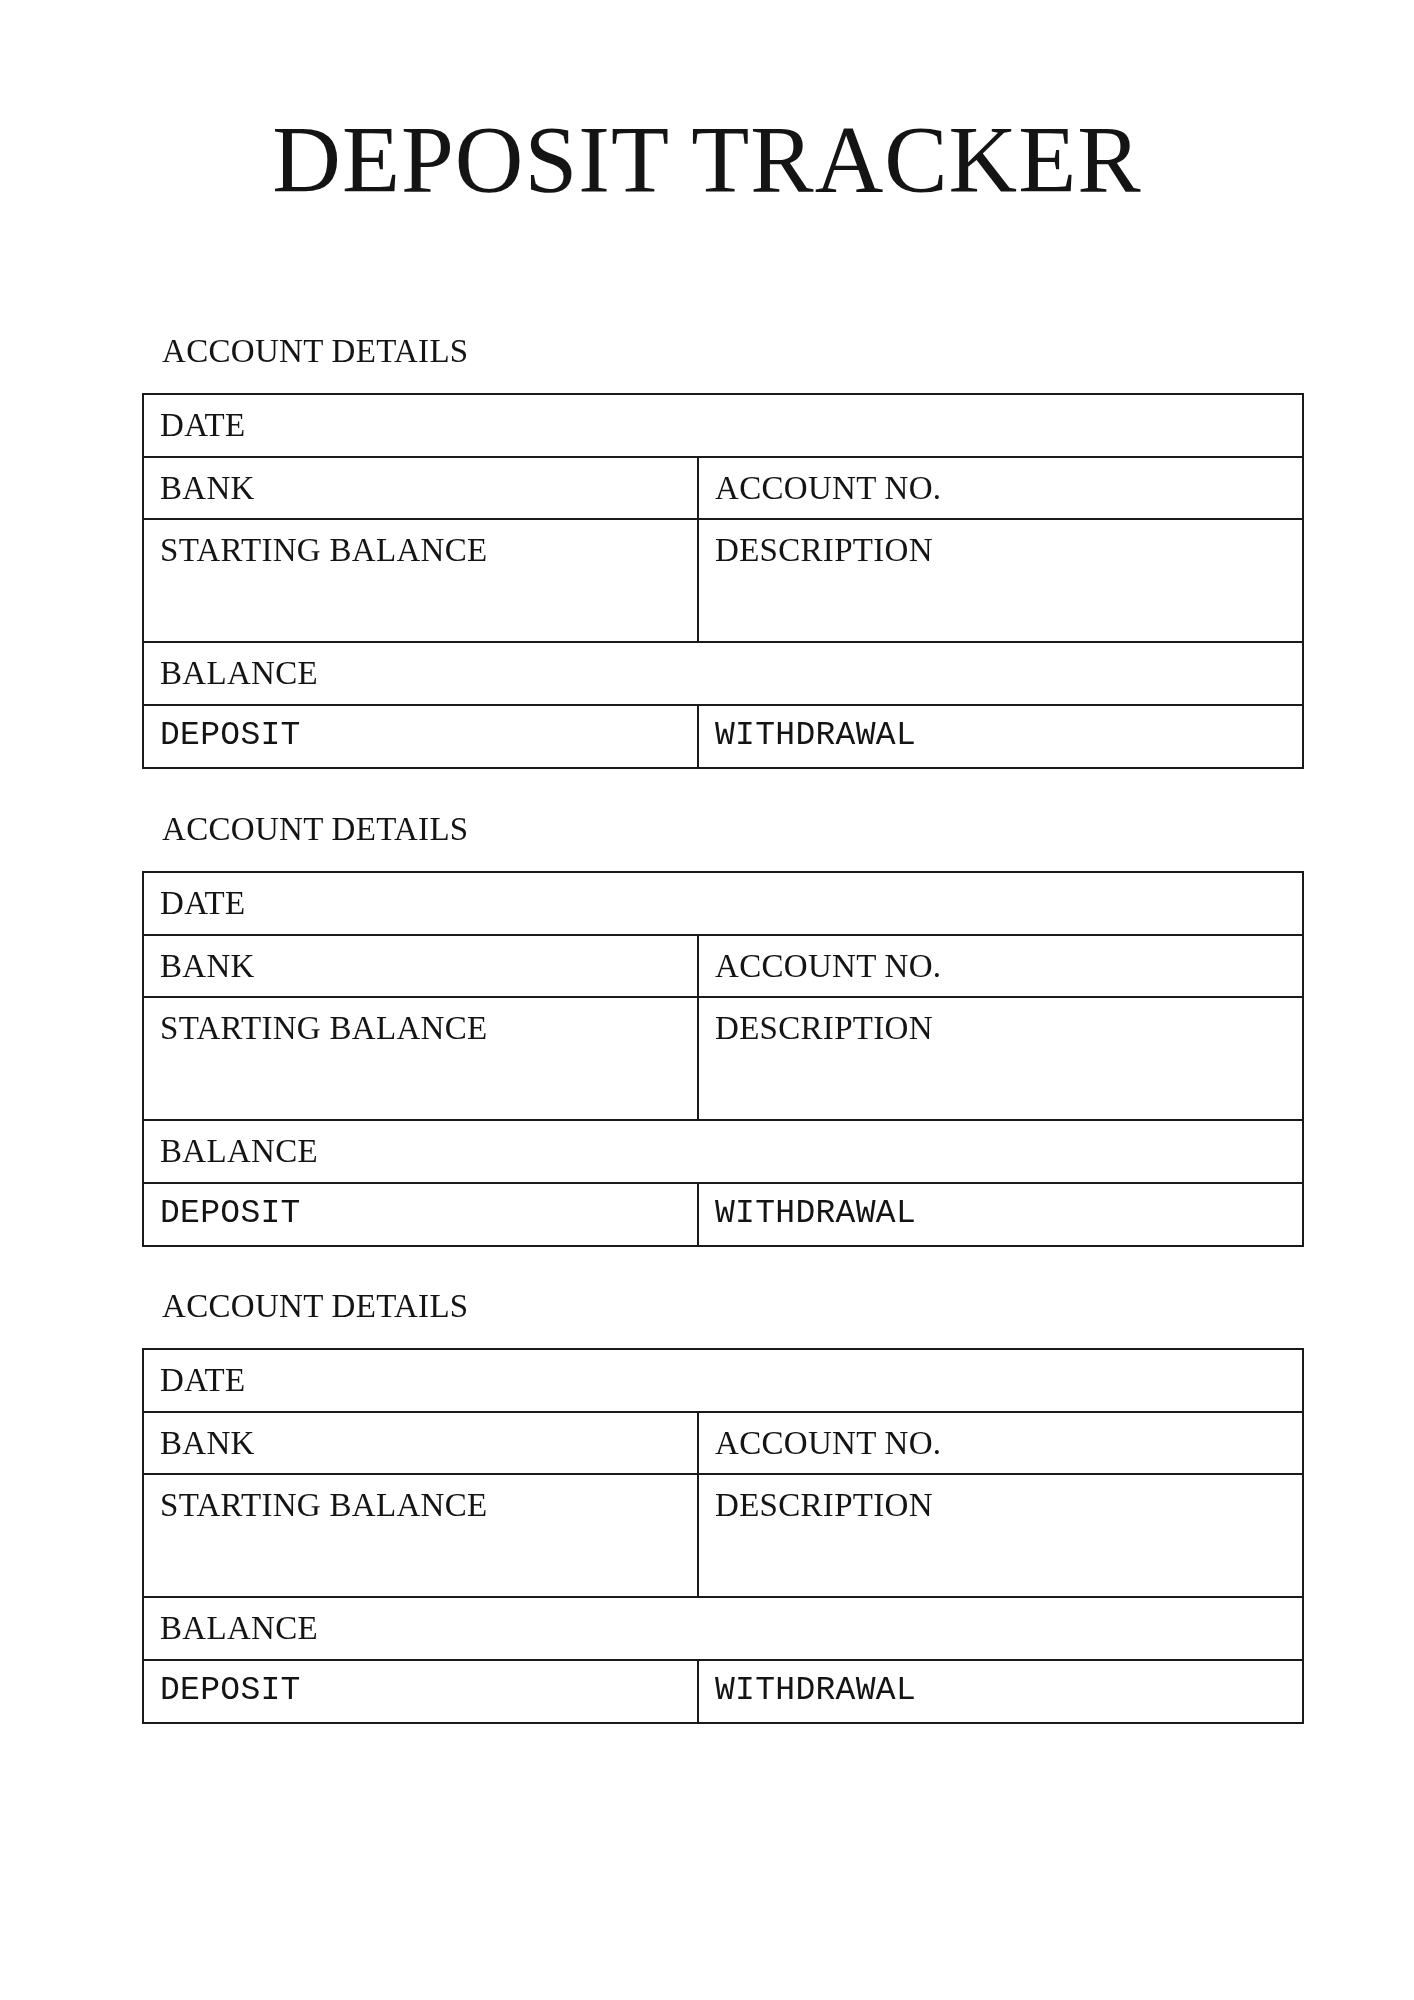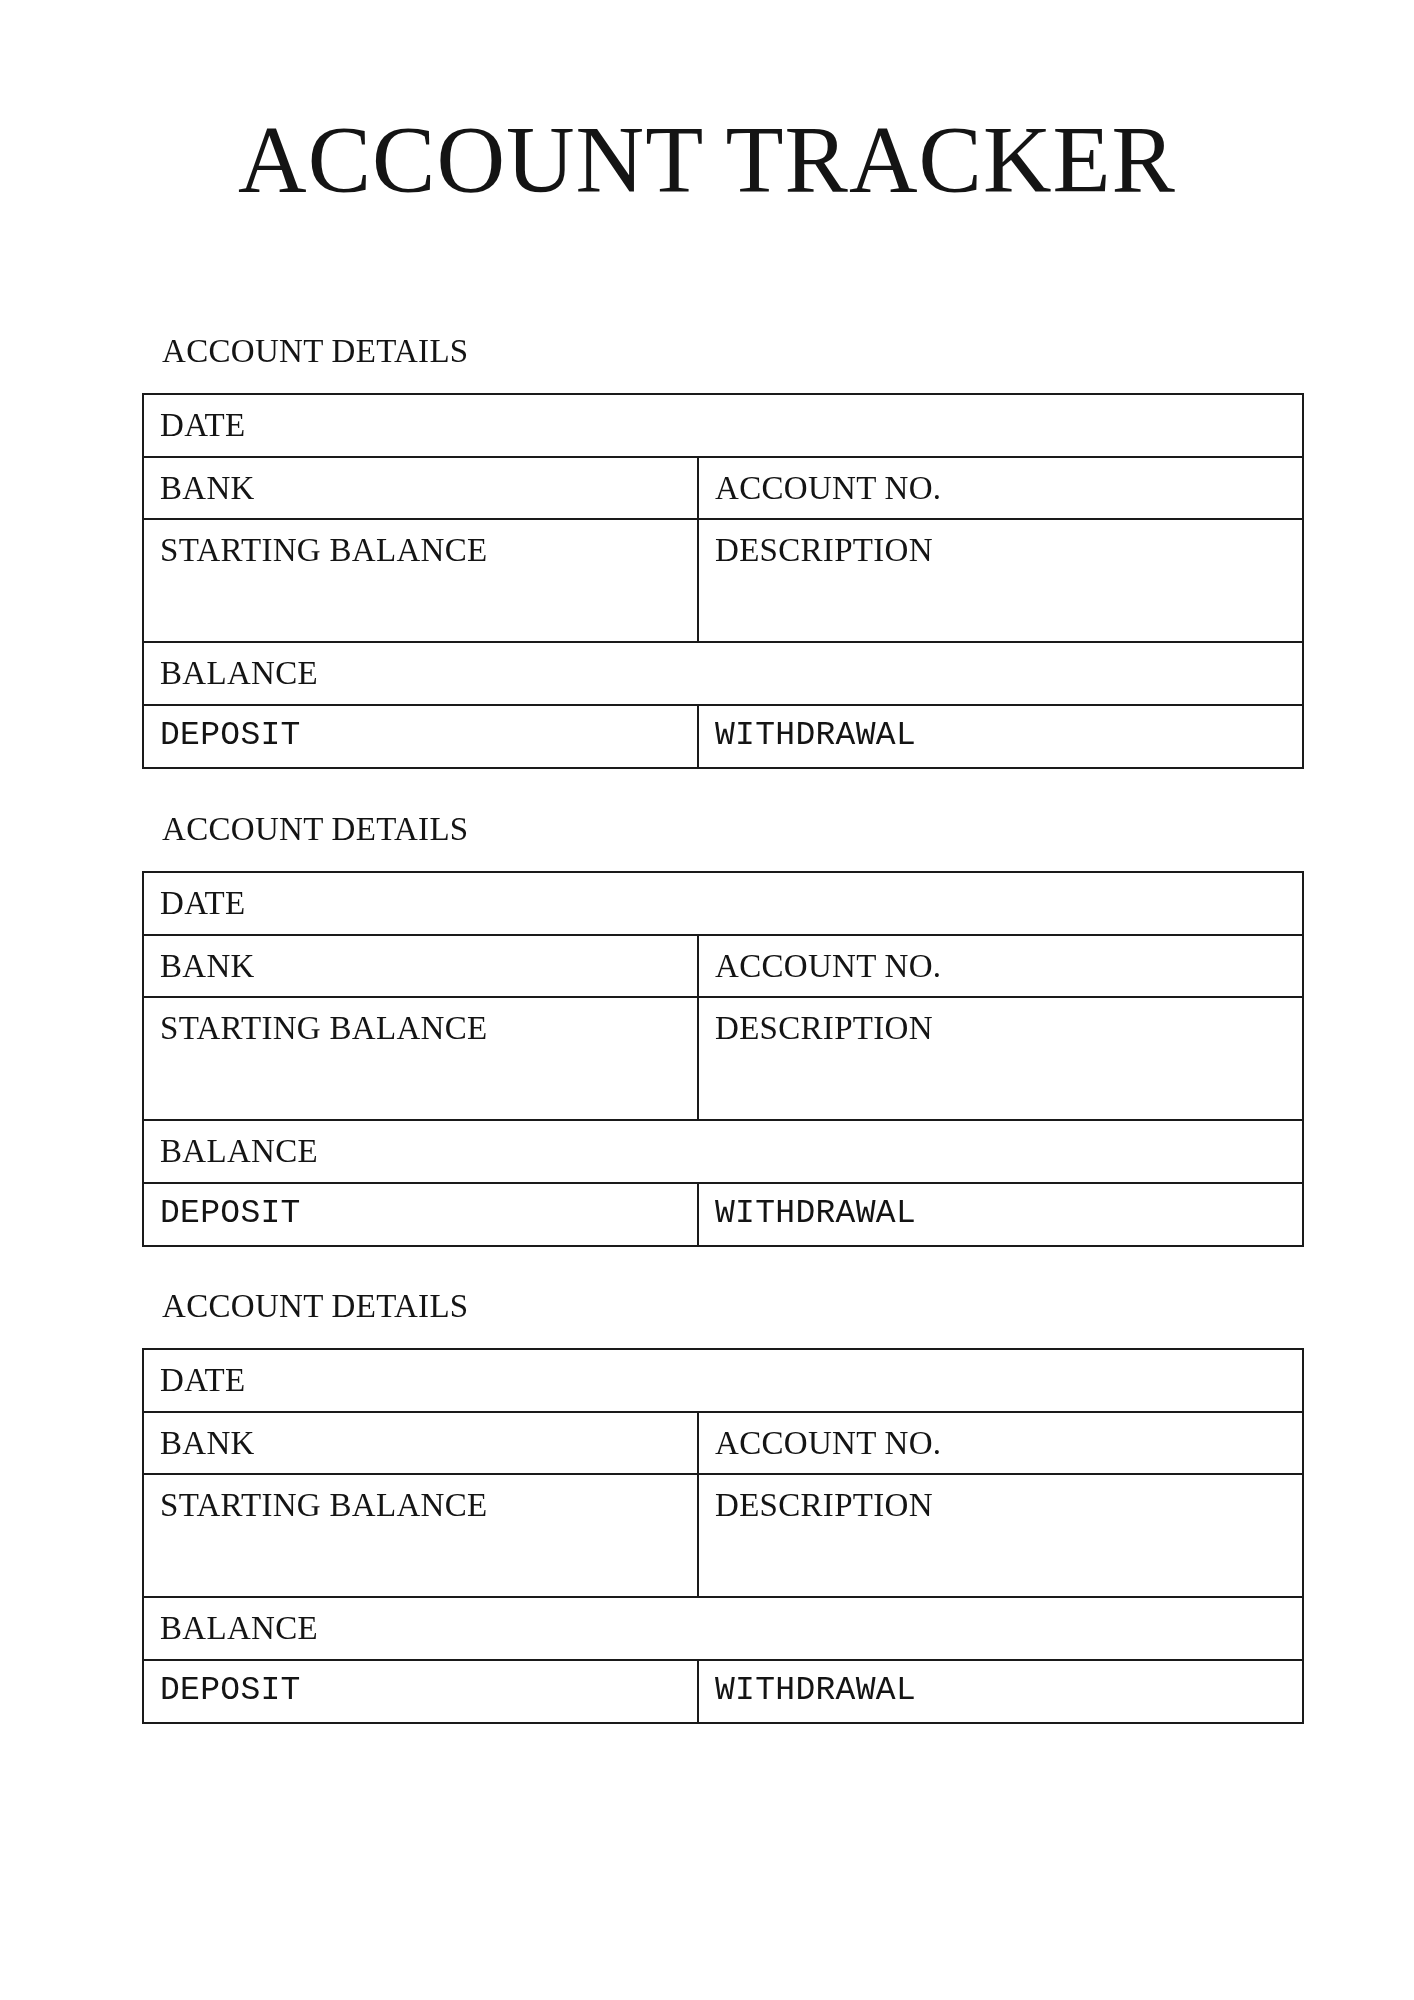--- a/index.html
+++ b/index.html
@@ -68,21 +68,21 @@
   tr.row-start    { height: 123px; }
   tr.row-balance  { height: 59px; }
   tr.row-deposit  { height: 60px; font-family: Liberation Mono, monospace; }
   .cell-label { display: inline-block; }
 </style>
 </head>
 <body>
 
 <div class="page">
 
-  <h1 class="page-title">ACCOUNT TRACKER</h1>
+  <h1 class="page-title">DEPOSIT TRACKER</h1>
 
   <section class="section" id="section-1">
     <h2 class="section-heading">ACCOUNT DETAILS</h2>
     <table class="account-table">
       <colgroup>
           <col class="col-left">
           <col class="col-right">
         </colgroup>
       <tbody>
         <tr class="row-date">

